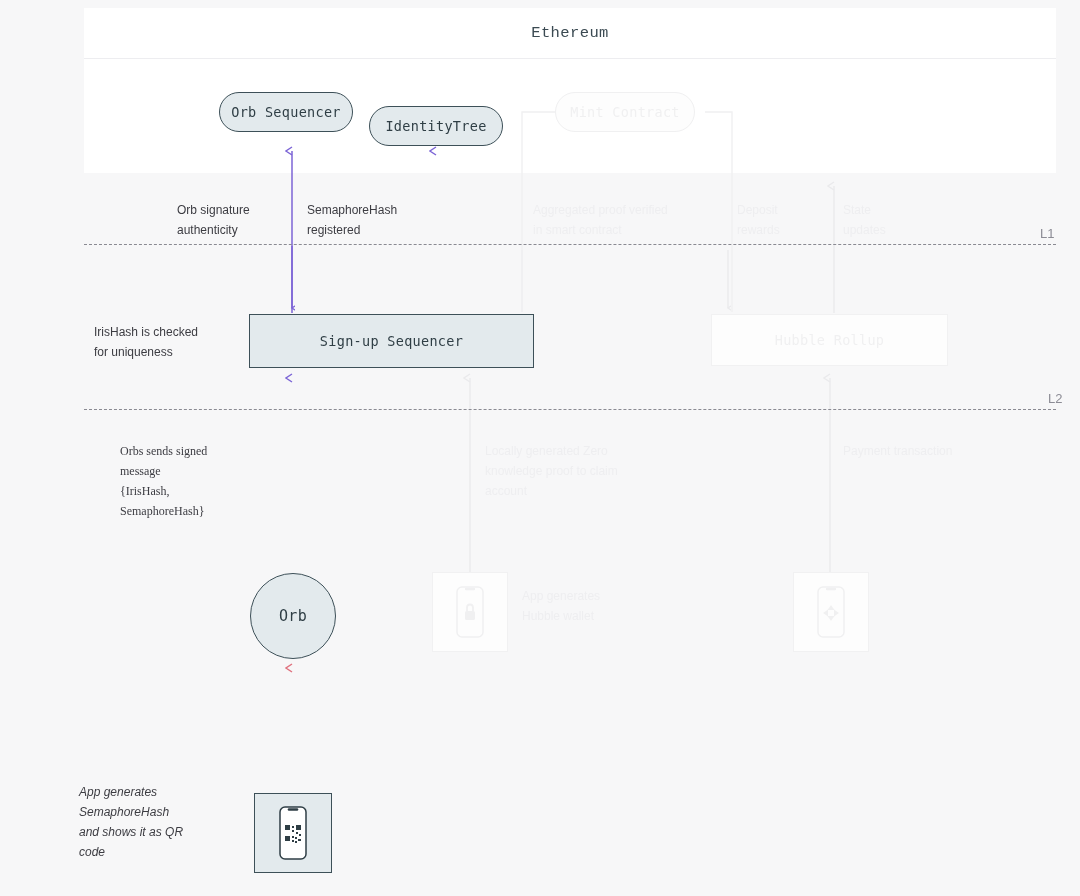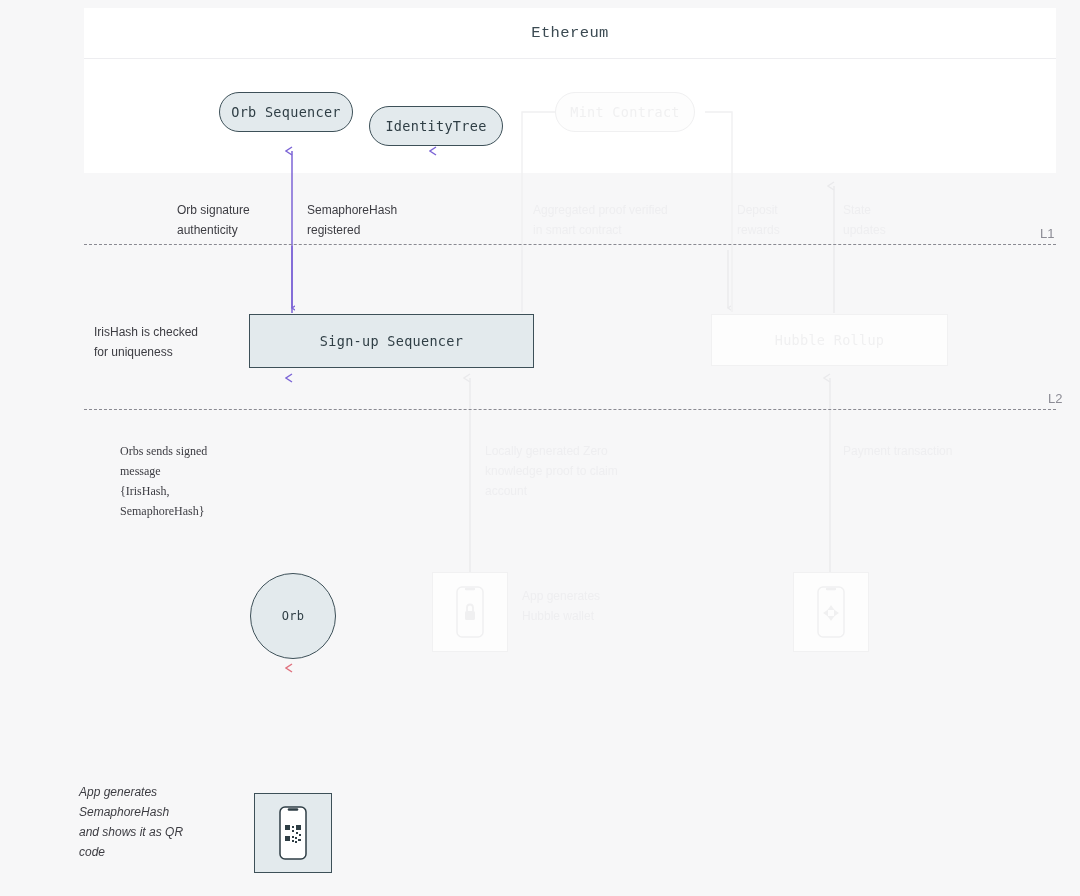--- a/index.html
+++ b/index.html
@@ -82,21 +82,21 @@
   
   .orb {
     position: absolute;
     width: 86px; height: 86px;
     border-radius: 50%;
     background: #e3eaed;
     border: 1.6px solid #3d5058;
     box-sizing: border-box;
     display: flex; align-items: center; justify-content: center;
     font-family: "DejaVu Sans Mono", "Liberation Mono", monospace;
-    font-size: 12px;
+    font-size: 15px;
     color: #2f3e45;
     letter-spacing: 0.3px;
   }
 
   
   .layer-line {
     position: absolute;
     left: 84px;
     width: 972px;
     height: 0;

